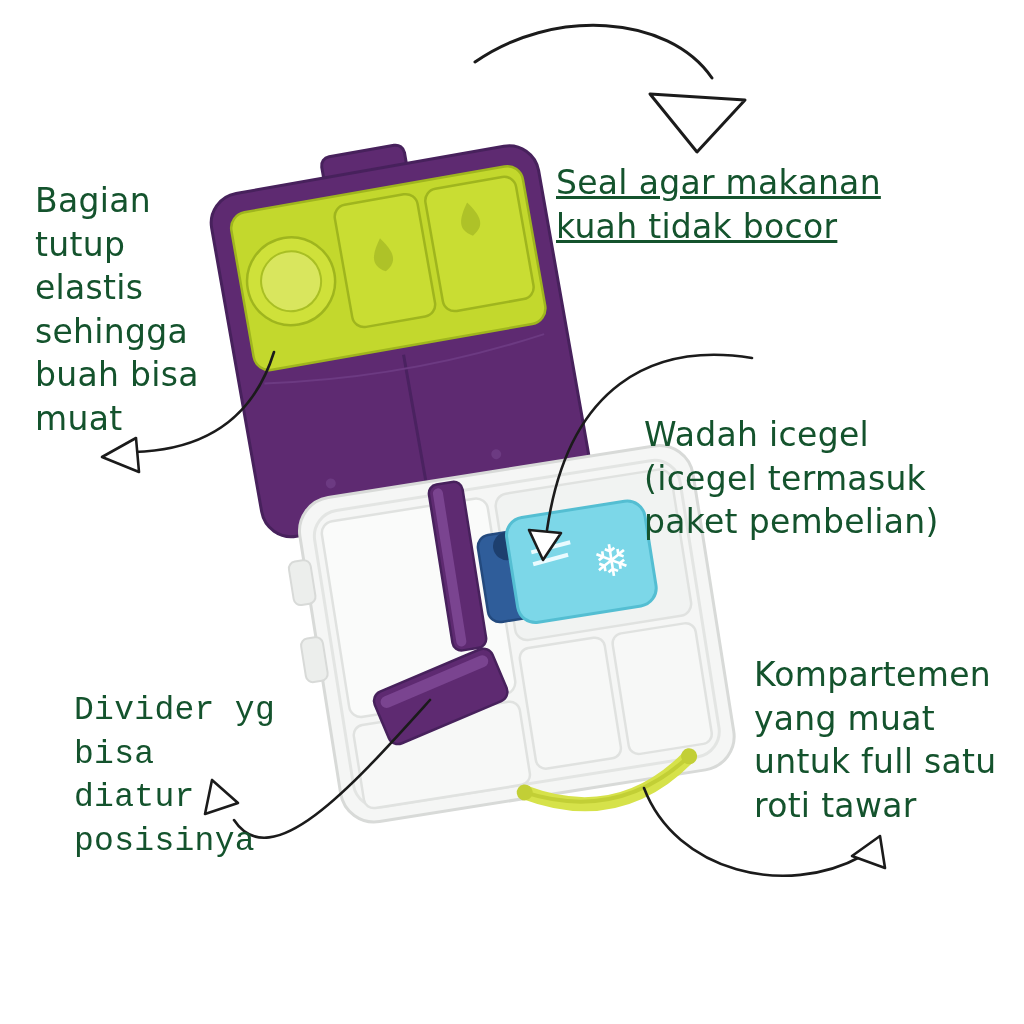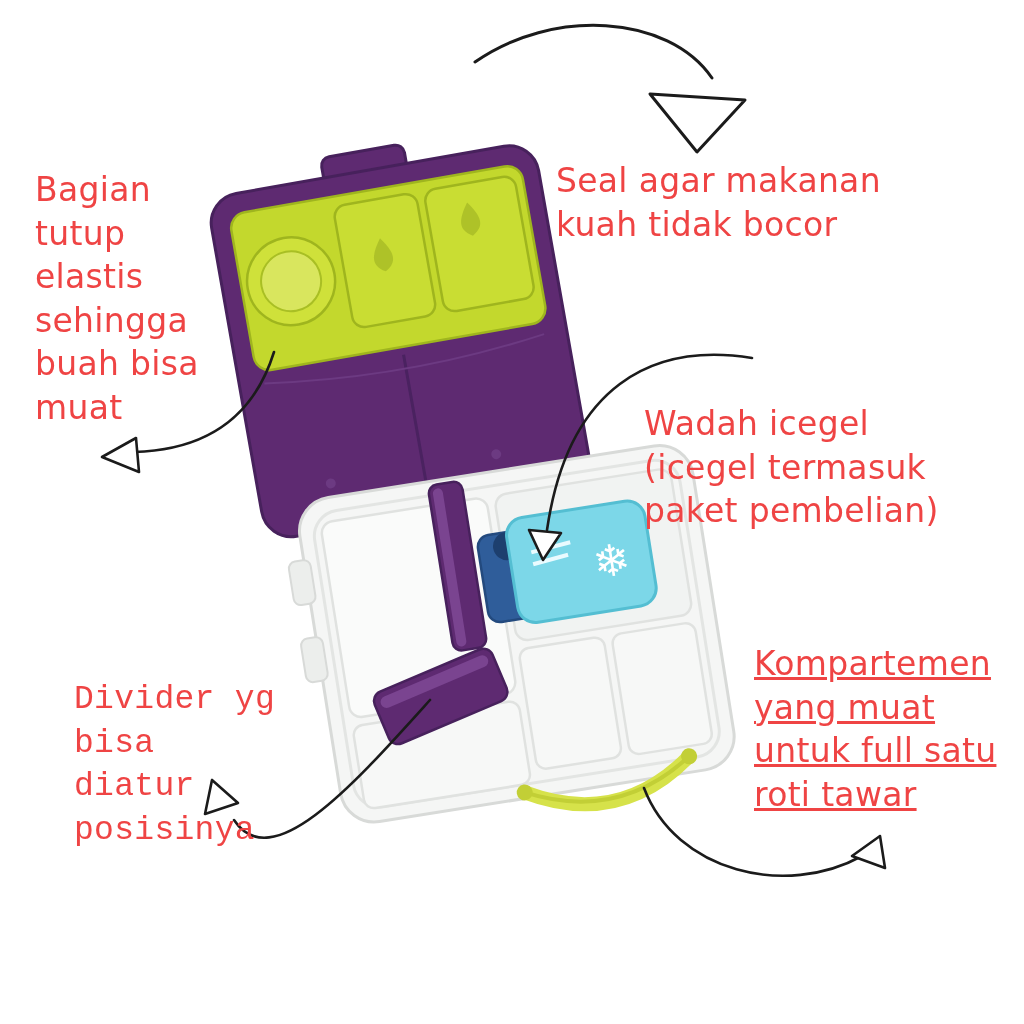--- a/index.html
+++ b/index.html
@@ -16,32 +16,33 @@
     font-family: "DejaVu Sans", sans-serif;
   }
   #art {
     position: absolute;
     left: 0; top: 0;
     width: 1024px;
     height: 1024px;
   }
   .note {
     position: absolute;
-    color: #ef4444;
+    color: #14532d;
     white-space: pre-line;
     line-height: 1.32;
     letter-spacing: 0.3px;
     font-size: 33px;
     z-index: 5;
+    margin-top: 11px;
   }
   .note-lid        { left: 35px;  top: 168px; width: 200px; }
-  .note-seal       { left: 556px; top: 159px; width: 340px; }
+  .note-seal       { left: 556px; top: 150px; width: 340px; text-decoration: underline; }
   .note-icegel     { left: 644px; top: 402px; width: 310px; }
   .note-divider    { left: 74px;  top: 678px; width: 280px; font-family: Liberation Mono, monospace; }
-  .note-compart    { left: 754px; top: 642px; width: 250px; text-decoration: underline; }
+  .note-compart    { left: 754px; top: 642px; width: 250px; }
 </style>
 </head>
 <body>
 
 <div id="canvas">
 
   <svg id="art" viewBox="0 0 1024 1024" aria-hidden="true">
 
     <g transform="rotate(-10 395 335)">
 

